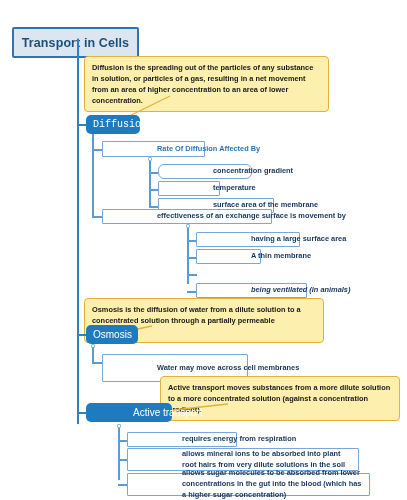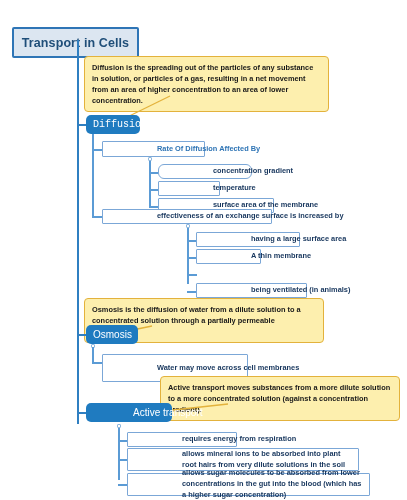--- a/index.html
+++ b/index.html
@@ -147,40 +147,40 @@
     <span class="txt">temperature</span>
   </div>
 
   <div class="line thin h" style="left:149px; top:206px; width:10px;"></div>
   <div class="wnode" style="left:158px; top:198px; width:116px; height:15px;">
     <span class="txt">surface area of the membrane</span>
   </div>
 
   <div class="line thin h" style="left:92px; top:216px; width:11px;"></div>
   <div class="wnode" style="left:102px; top:209px; width:170px; height:15px;">
-    <span class="txt">effectiveness of an exchange surface is increased by</span>
+    <span class="txt">effectiveness of an exchange surface is movement by</span>
   </div>
   <div class="dot" style="left:186px; top:224px;"></div>
 
   <div class="line thin v" style="left:187px; top:228px; height:56px;"></div>
 
   <div class="line thin h" style="left:187px; top:240px; width:10px;"></div>
   <div class="wnode" style="left:196px; top:232px; width:104px; height:15px;">
     <span class="txt">having a large surface area</span>
   </div>
 
   <div class="line thin h" style="left:187px; top:257px; width:10px;"></div>
   <div class="wnode" style="left:196px; top:249px; width:65px; height:15px;">
     <span class="txt">A thin membrane</span>
   </div>
 
   <div class="line thin h" style="left:187px; top:274px; width:10px;"></div>
 
   <div class="line thin h" style="left:187px; top:291px; width:10px;"></div>
-  <div class="wnode" style="left:196px; top:283px; width:111px; height:15px;">
+  <div class="wnode" style="left:196px; top:283px; width:111px; height:15px;font-style:italic;">
     <span class="txt">being ventilated (in animals)</span>
   </div>
 
   <div class="note" style="left:84px; top:298px; width:240px;">
     <span class="txt">Osmosis is the diffusion of water from a dilute solution to a concentrated solution through a partially permeable membrane.</span>
   </div>
   <svg class="note-tail" style="left:0px; top:0px; width:407px; height:500px;">
     <line x1="113" y1="334" x2="152" y2="326"></line>
   </svg>
 

